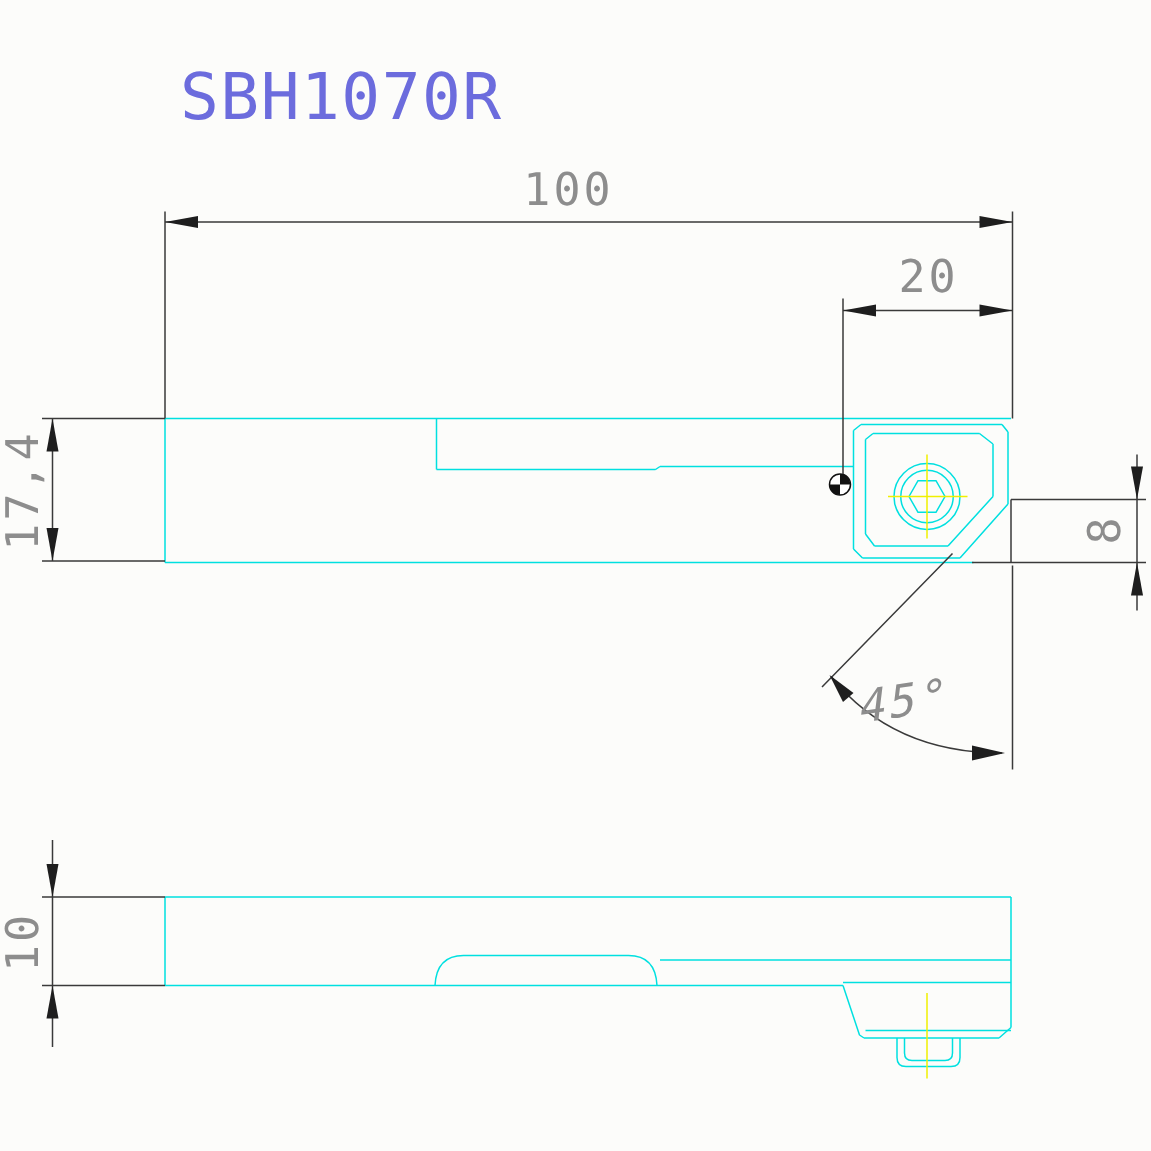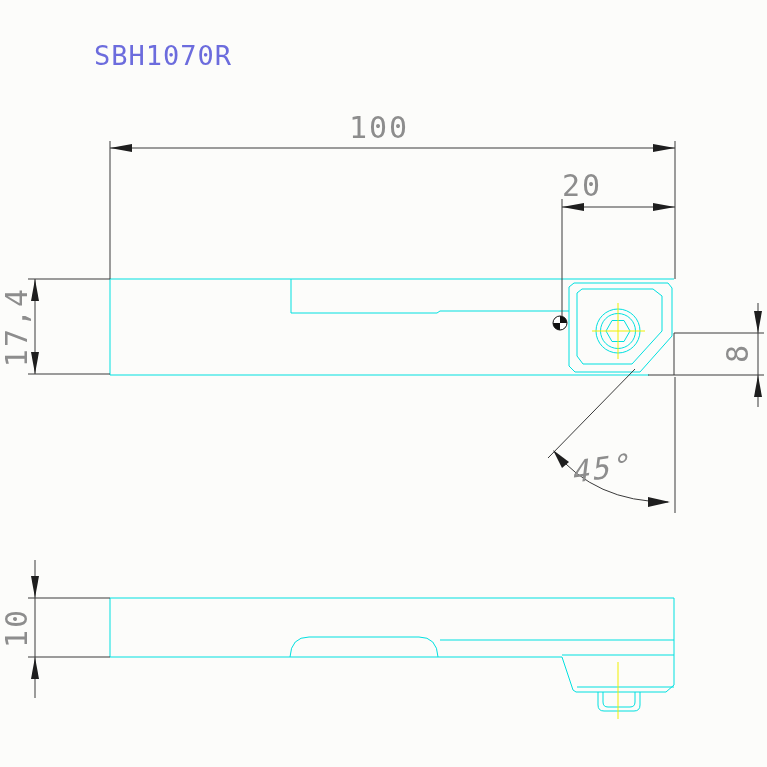--- a/index.html
+++ b/index.html
@@ -18,23 +18,23 @@
     font-weight:400;
     letter-spacing:2px;
     white-space:nowrap;
     transform:translate(-50%,-50%);
     user-select:none;
   }
   .label.vert{transform:translate(-50%,-50%) rotate(-90deg);}
   .label.angle{transform:translate(-50%,-50%) rotate(-8deg) skewX(-15deg);}
   .title{
     position:absolute;
-    left:94px;top:40px;
+    left:120px;top:40px;
     color:#6c6cdd;
-    font-size:27px;
+    font-size:43px;
     font-weight:400;
     letter-spacing:1px;
     white-space:nowrap;
     user-select:none;
     text-align:right;
   }
   .cad-cyan{stroke:#00e0e0;stroke-width:1;fill:none;}
   .cad-dim{stroke:#3a3a3a;stroke-width:1;fill:none;}
   .cad-yellow{stroke:#f0f000;stroke-width:1;fill:none;}
   .cad-arrow{fill:#1e1e1e;stroke:none;}
@@ -128,21 +128,21 @@
       <path class="cad-dim" d="M28,598 H110 M28,657 H110 M35,560 V698"></path>
       <polygon class="cad-arrow" points="35,598 31,576 39,576"></polygon>
       <polygon class="cad-arrow" points="35,657 31,679 39,679"></polygon>
     </g>
   </svg>
 
   <div class="title">SBH1070R</div>
 
   <div class="label" style="left:379px;top:127px;">100</div>
 
-  <div class="label" style="left:582px;top:185px;">20</div>
+  <div class="label" style="left:619px;top:185px;">20</div>
 
   <div class="label vert" style="left:16px;top:327px;">17,4</div>
 
   <div class="label vert" style="left:737px;top:353px;">8</div>
 
   <div class="label angle" style="left:603px;top:468px;">45°</div>
 
   <div class="label vert" style="left:16px;top:628px;">10</div>
 </div>
 

